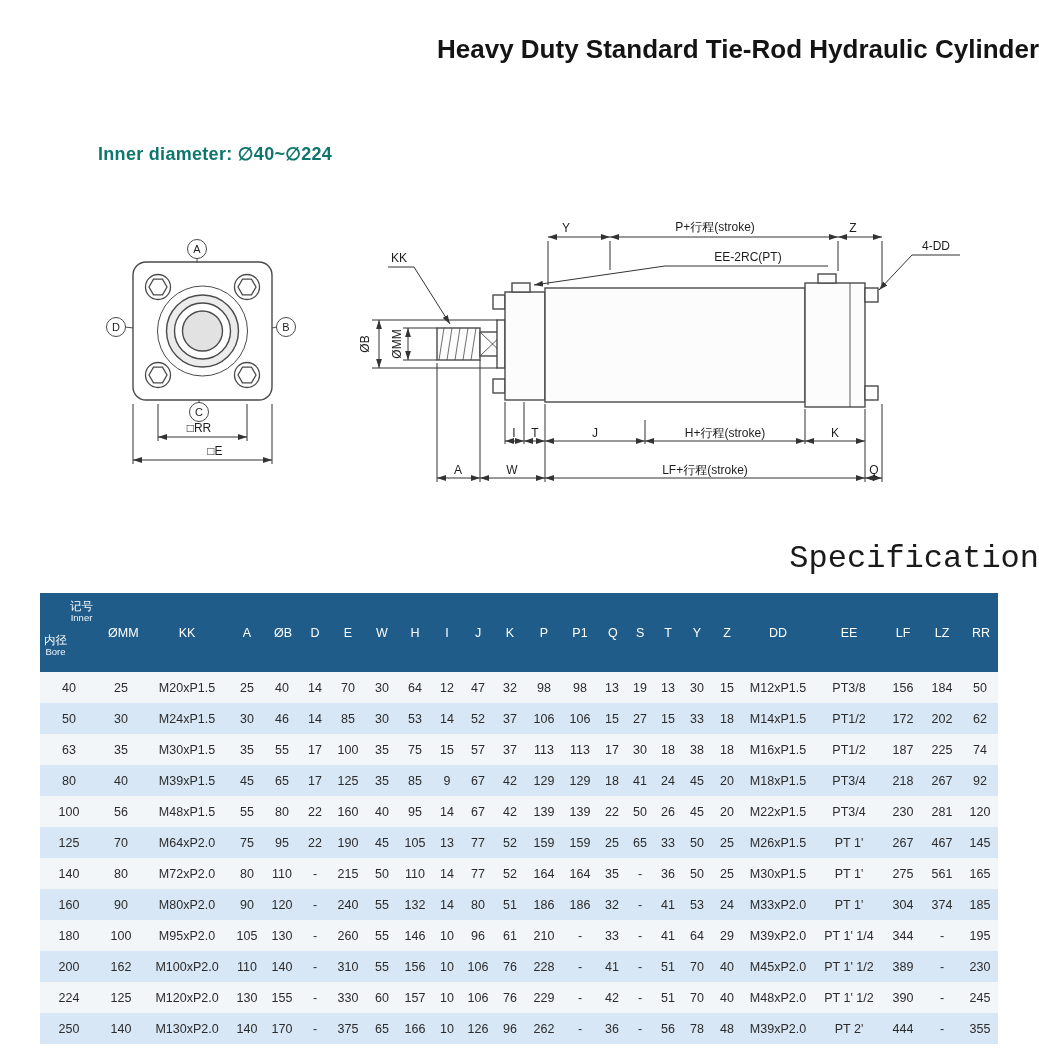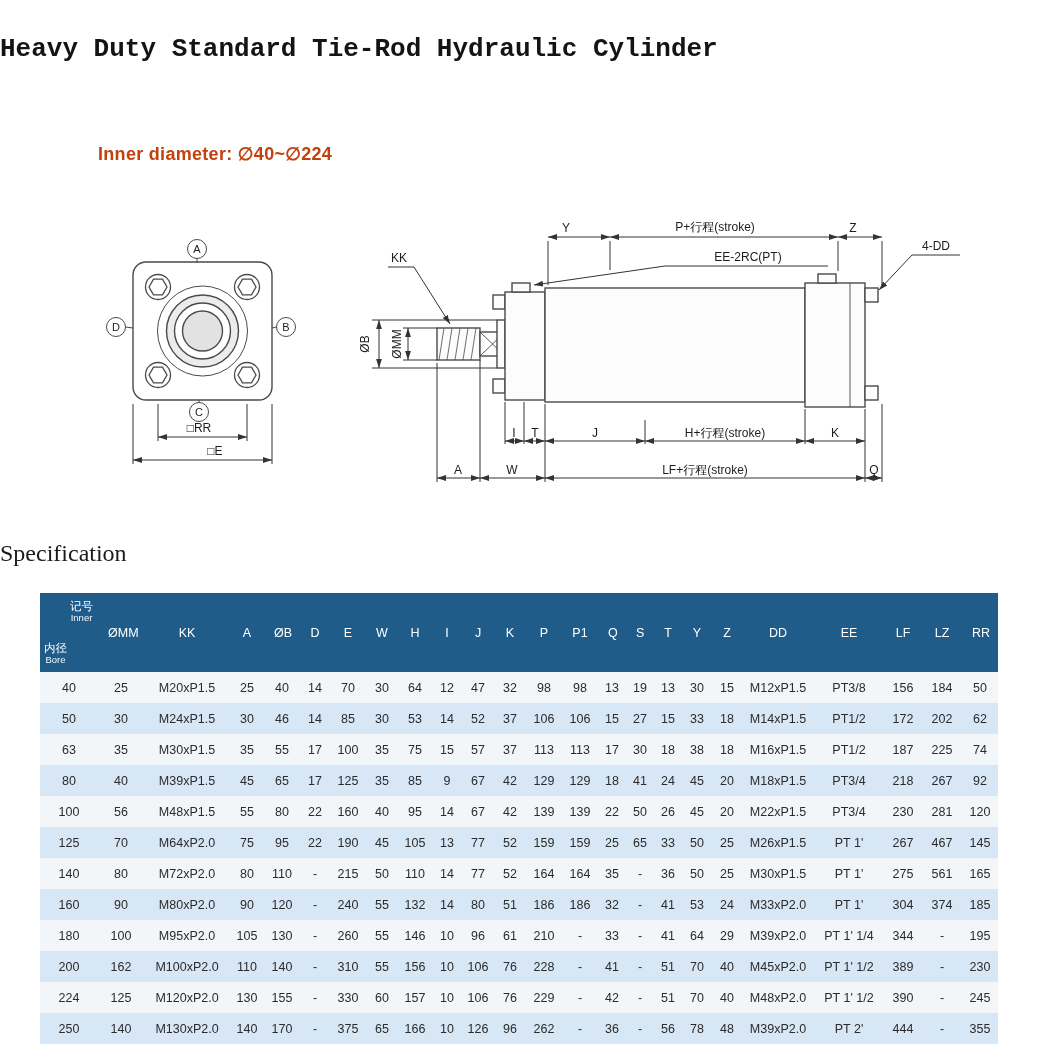--- a/index.html
+++ b/index.html
@@ -1,46 +1,46 @@
 <!DOCTYPE html>
 <html><head>
 <meta charset="utf-8">
 <style>
   *{margin:0;padding:0;box-sizing:border-box}
   html,body{background:#fff}
   body{width:1039px;height:1060px;position:relative;overflow:hidden;
        font-family:"Liberation Sans",sans-serif;color:#2e2e2e}
   .page{position:absolute;inset:0}
 
-  .title{position:absolute;top:34px;left:0;width:100%;text-align:left;
-         font-family:Liberation Mono, monospace;font-size:26px;font-weight:600;color:#141414}
+  .title{position:absolute;top:34px;left:0;width:100%;text-align:right;
+         font-family:Liberation Sans, sans-serif;font-size:26px;font-weight:600;color:#141414}
   .note{position:absolute;left:98px;top:143px;font-size:18px;font-weight:600;
-        color:#c2410c;letter-spacing:.3px}
-  .spec-heading{position:absolute;top:540px;left:0;width:100%;text-align:left;
-        font-family:Liberation Serif, serif;font-size:24px;font-weight:500;color:#1a1a1a}
+        color:#0f766e;letter-spacing:.3px}
+  .spec-heading{position:absolute;top:540px;left:0;width:100%;text-align:right;
+        font-family:Liberation Mono, monospace;font-size:32px;font-weight:500;color:#1a1a1a}
 
   svg.drawing{position:absolute;left:0;top:210px}
   svg text{font-family:"Liberation Sans",sans-serif;font-size:12px;fill:#1d1d1d}
   svg text.sm{font-size:11px}
 
   table#spec-table{position:absolute;left:40px;top:593px;width:958px;
         border-collapse:collapse;table-layout:fixed;font-size:12.5px}
   #spec-table thead th{background:#1f5c8a;color:#fff;font-weight:400;font-size:12.5px;
         height:79px;text-align:center;vertical-align:middle;padding:0 10px}
   #spec-table tbody td{height:31px;text-align:center;vertical-align:middle;
         padding:0 1px;color:#2b2b2b;white-space:nowrap;overflow:hidden}
   #spec-table tbody tr:nth-child(odd){background:#f3f6f9}
   #spec-table tbody tr:nth-child(even){background:#d8e7f5}
 
   th.corner{position:relative;
      background-image:linear-gradient(to bottom right,
         rgba(0,0,0,0) calc(50% - 0.8px), #9fc0d8 calc(50% - 0.8px),
         #9fc0d8 calc(50% + 0.8px), rgba(0,0,0,0) calc(50% + 0.8px));}
   .c-sign{position:absolute;top:7px;right:5px;text-align:center;font-size:11.5px;line-height:1.15}
-  .c-bore{position:absolute;bottom:6px;left:4px;text-align:center;font-size:11.5px;line-height:1.15}
+  .c-bore{position:absolute;bottom:14px;left:4px;text-align:center;font-size:11.5px;line-height:1.15}
   .c-sign span,.c-bore span{display:block}
   .c-en{font-size:9.5px;opacity:.95}
 </style>
 </head>
 <body>
 
 <div class="page">
 
   <h1 class="title">Heavy Duty Standard Tie-Rod Hydraulic Cylinder</h1>
 

